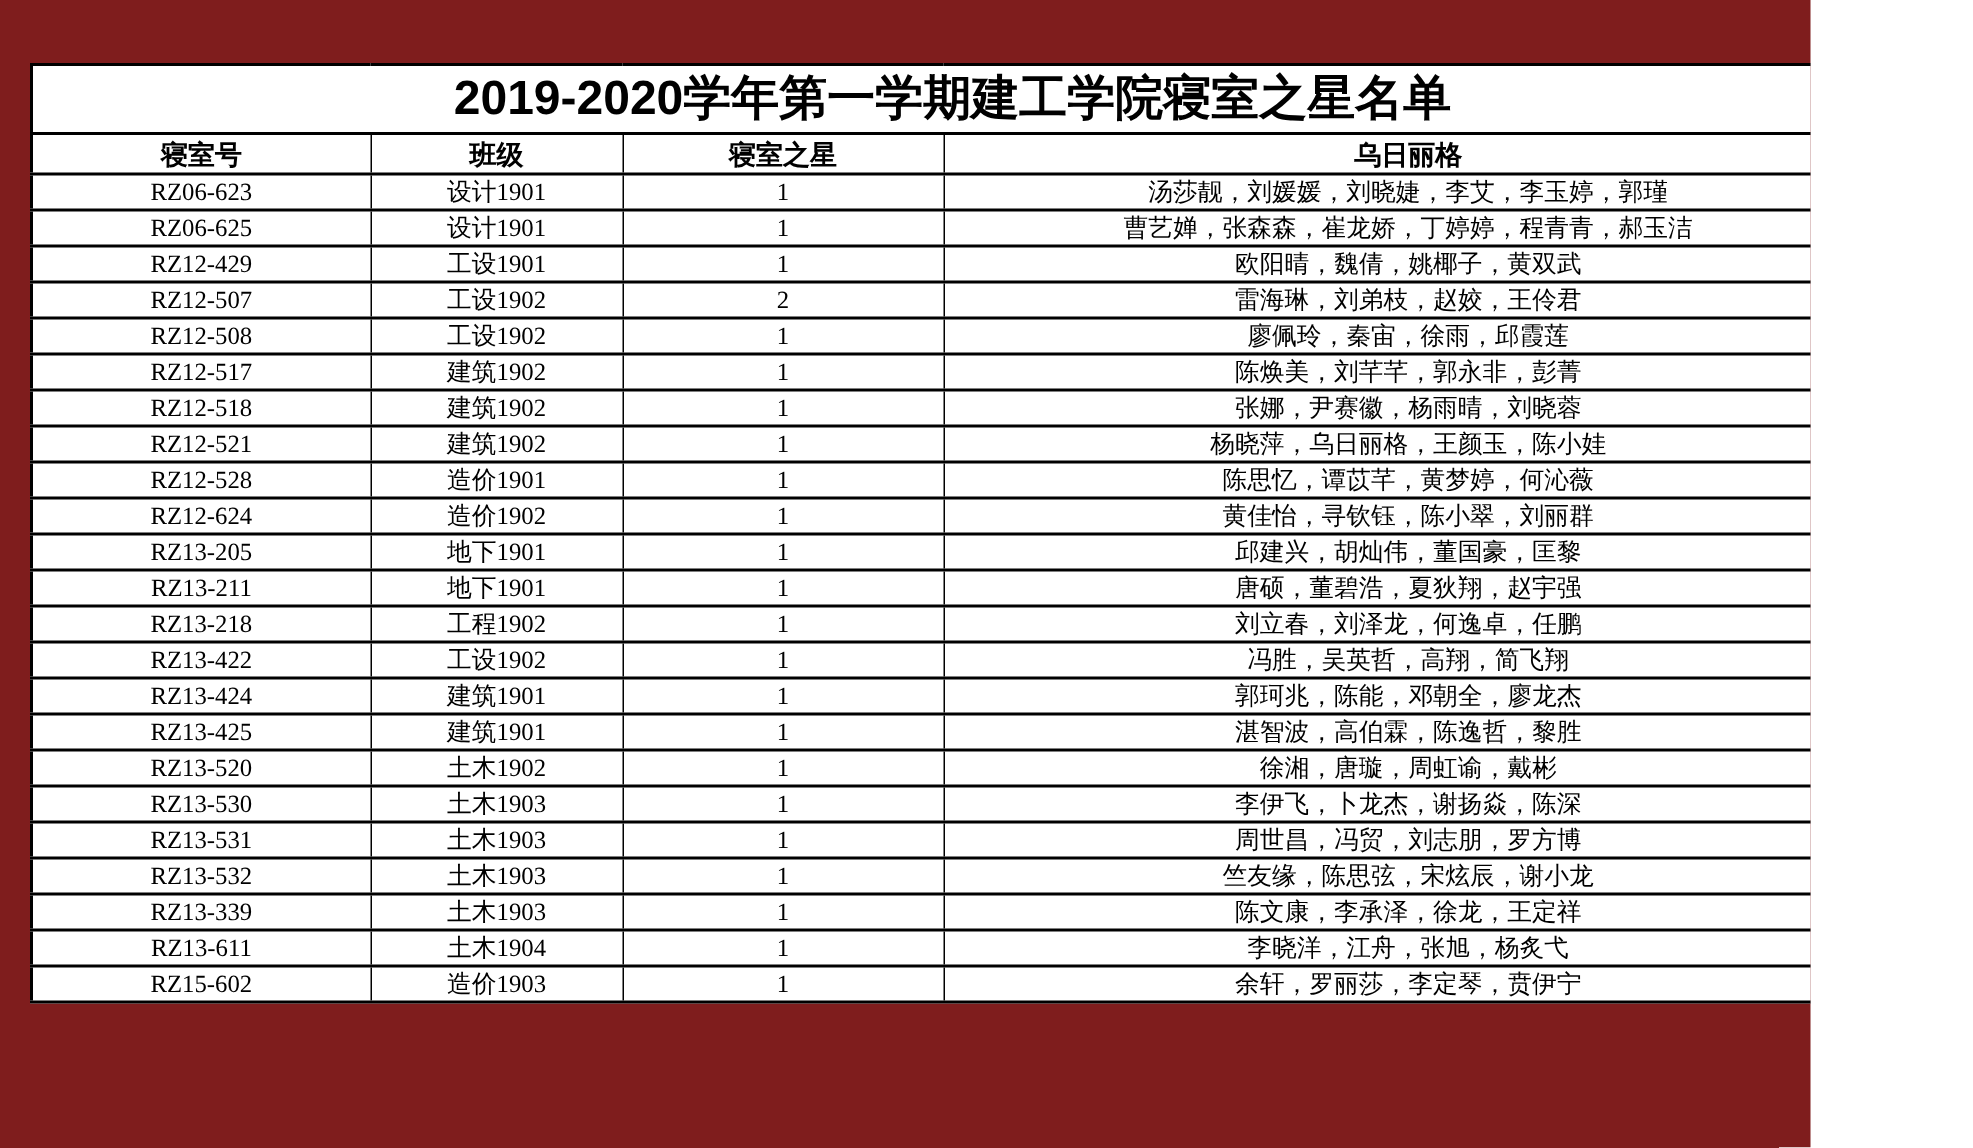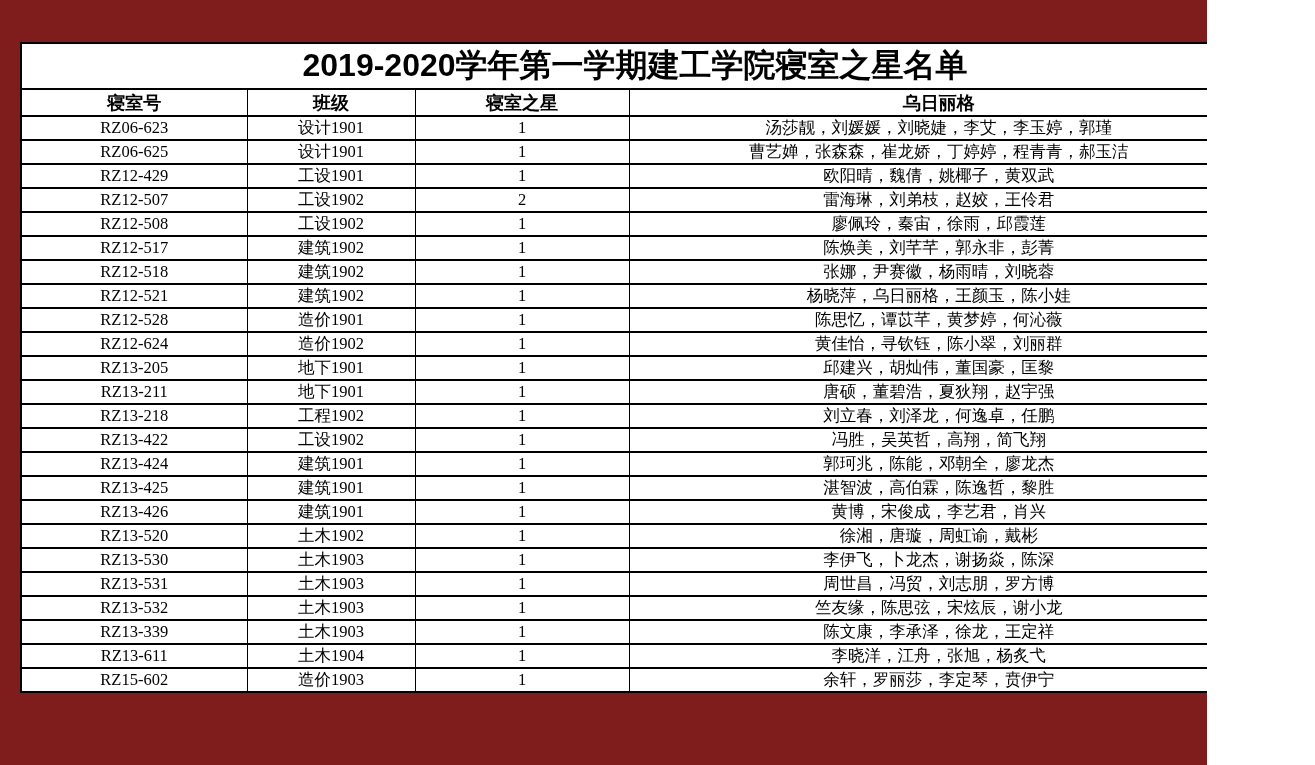--- a/index.html
+++ b/index.html
@@ -171,26 +171,20 @@
           <td>1</td>
           <td>郭珂兆，陈能，邓朝全，廖龙杰</td>
         </tr>
         <tr>
           <td>RZ13-425</td>
           <td>建筑1901</td>
           <td>1</td>
           <td>湛智波，高伯霖，陈逸哲，黎胜</td>
         </tr>
         <tr>
-          <td>RZ13-426</td>
-          <td>建筑1901</td>
-          <td>1</td>
-          <td>黄博，宋俊成，李艺君，肖兴</td>
-        </tr>
-        <tr>
           <td>RZ13-520</td>
           <td>土木1902</td>
           <td>1</td>
           <td>徐湘，唐璇，周虹谕，戴彬</td>
         </tr>
         <tr>
           <td>RZ13-530</td>
           <td>土木1903</td>
           <td>1</td>
           <td>李伊飞，卜龙杰，谢扬焱，陈深</td>

